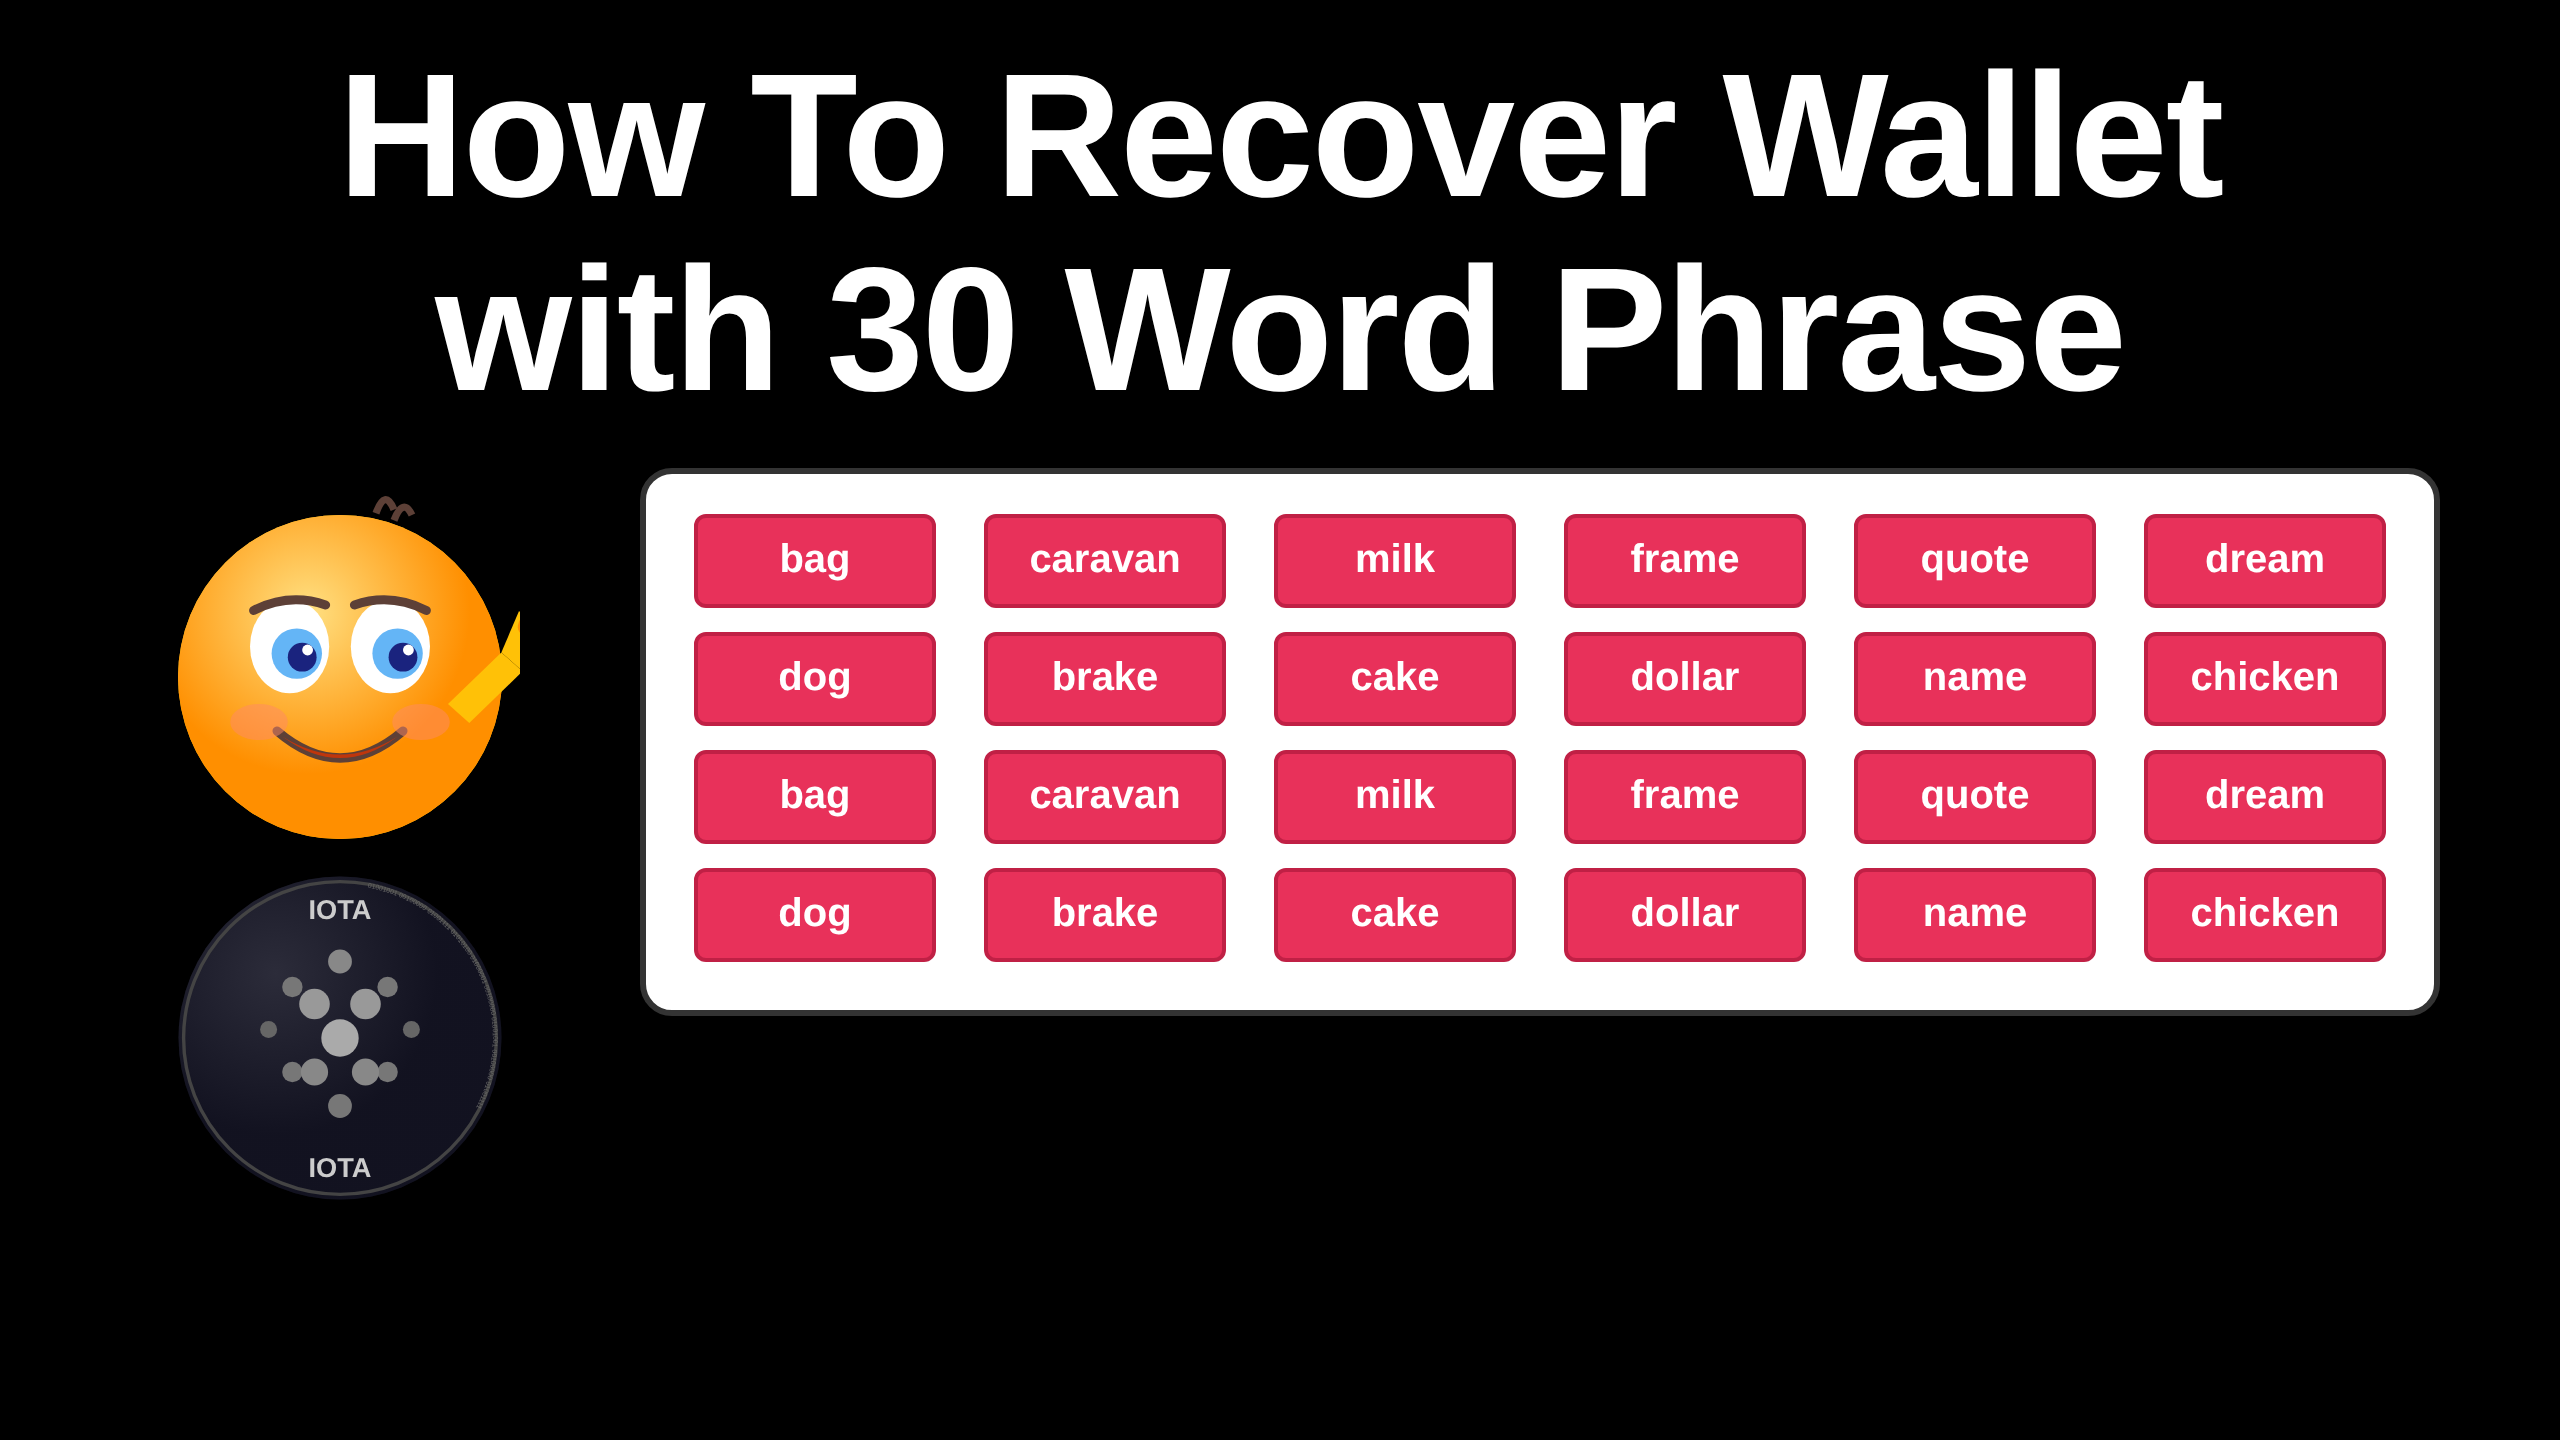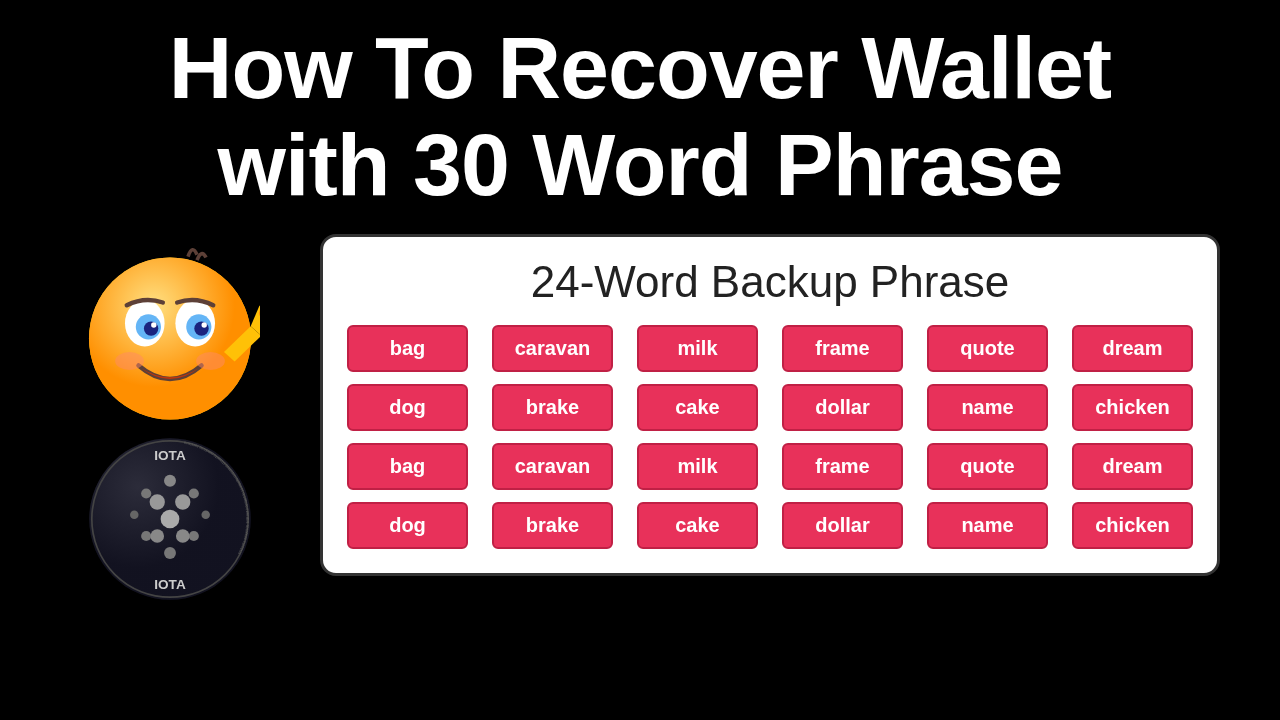--- a/index.html
+++ b/index.html
@@ -186,21 +186,20 @@
       <circle cx="85" cy="120" r="8" fill="#888"></circle>
       <circle cx="115" cy="120" r="8" fill="#888"></circle>
       <circle cx="100" cy="140" r="7" fill="#777"></circle>
 
       <text x="100" y="30" text-anchor="middle" font-size="16" fill="#ccc" font-weight="bold" font-family="Arial">IOTA</text>
       <text x="100" y="182" text-anchor="middle" font-size="16" fill="#ccc" font-weight="bold" font-family="Arial">IOTA</text>
     </svg>
   </div>
 
   <div class="phrase-card" style="position:relative;">
-    <div class="card-title">24-Word Backup Phrase</div>
     <div class="phrase-grid" id="phrase-grid">
         <div class="word-btn">bag</div>
         <div class="word-btn">caravan</div>
         <div class="word-btn">milk</div>
         <div class="word-btn">frame</div>
         <div class="word-btn">quote</div>
         <div class="word-btn">dream</div>
         <div class="word-btn">dog</div>
         <div class="word-btn">brake</div>
         <div class="word-btn">cake</div>

